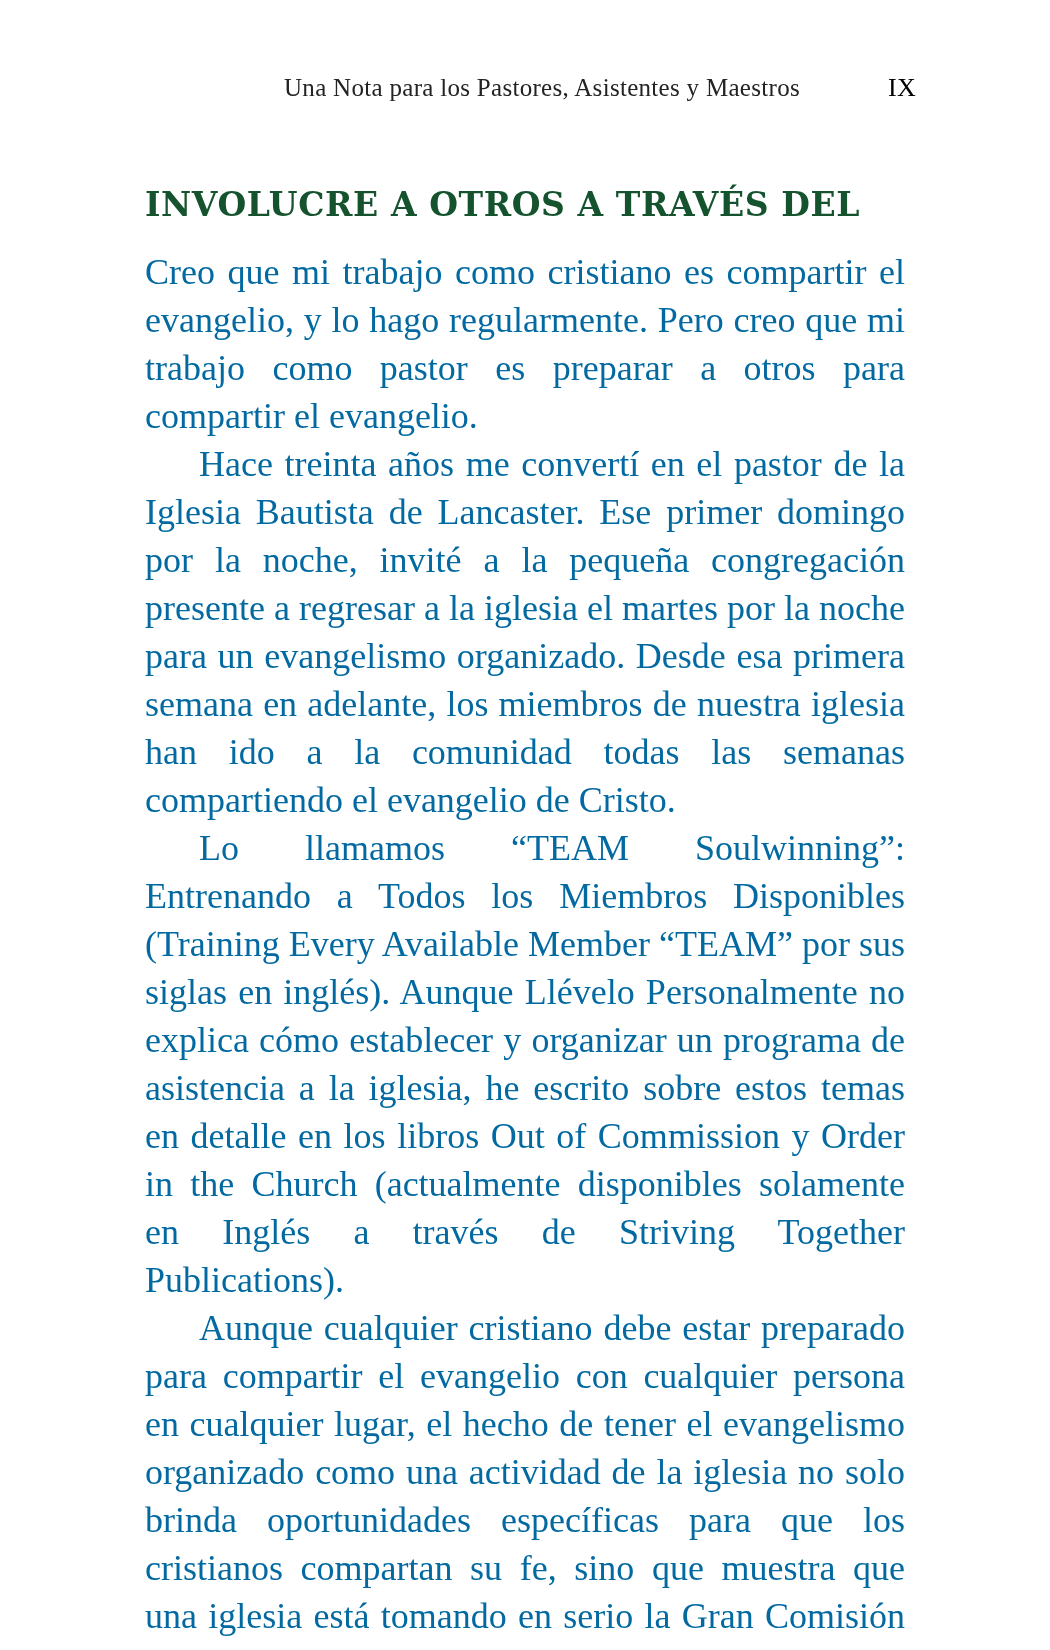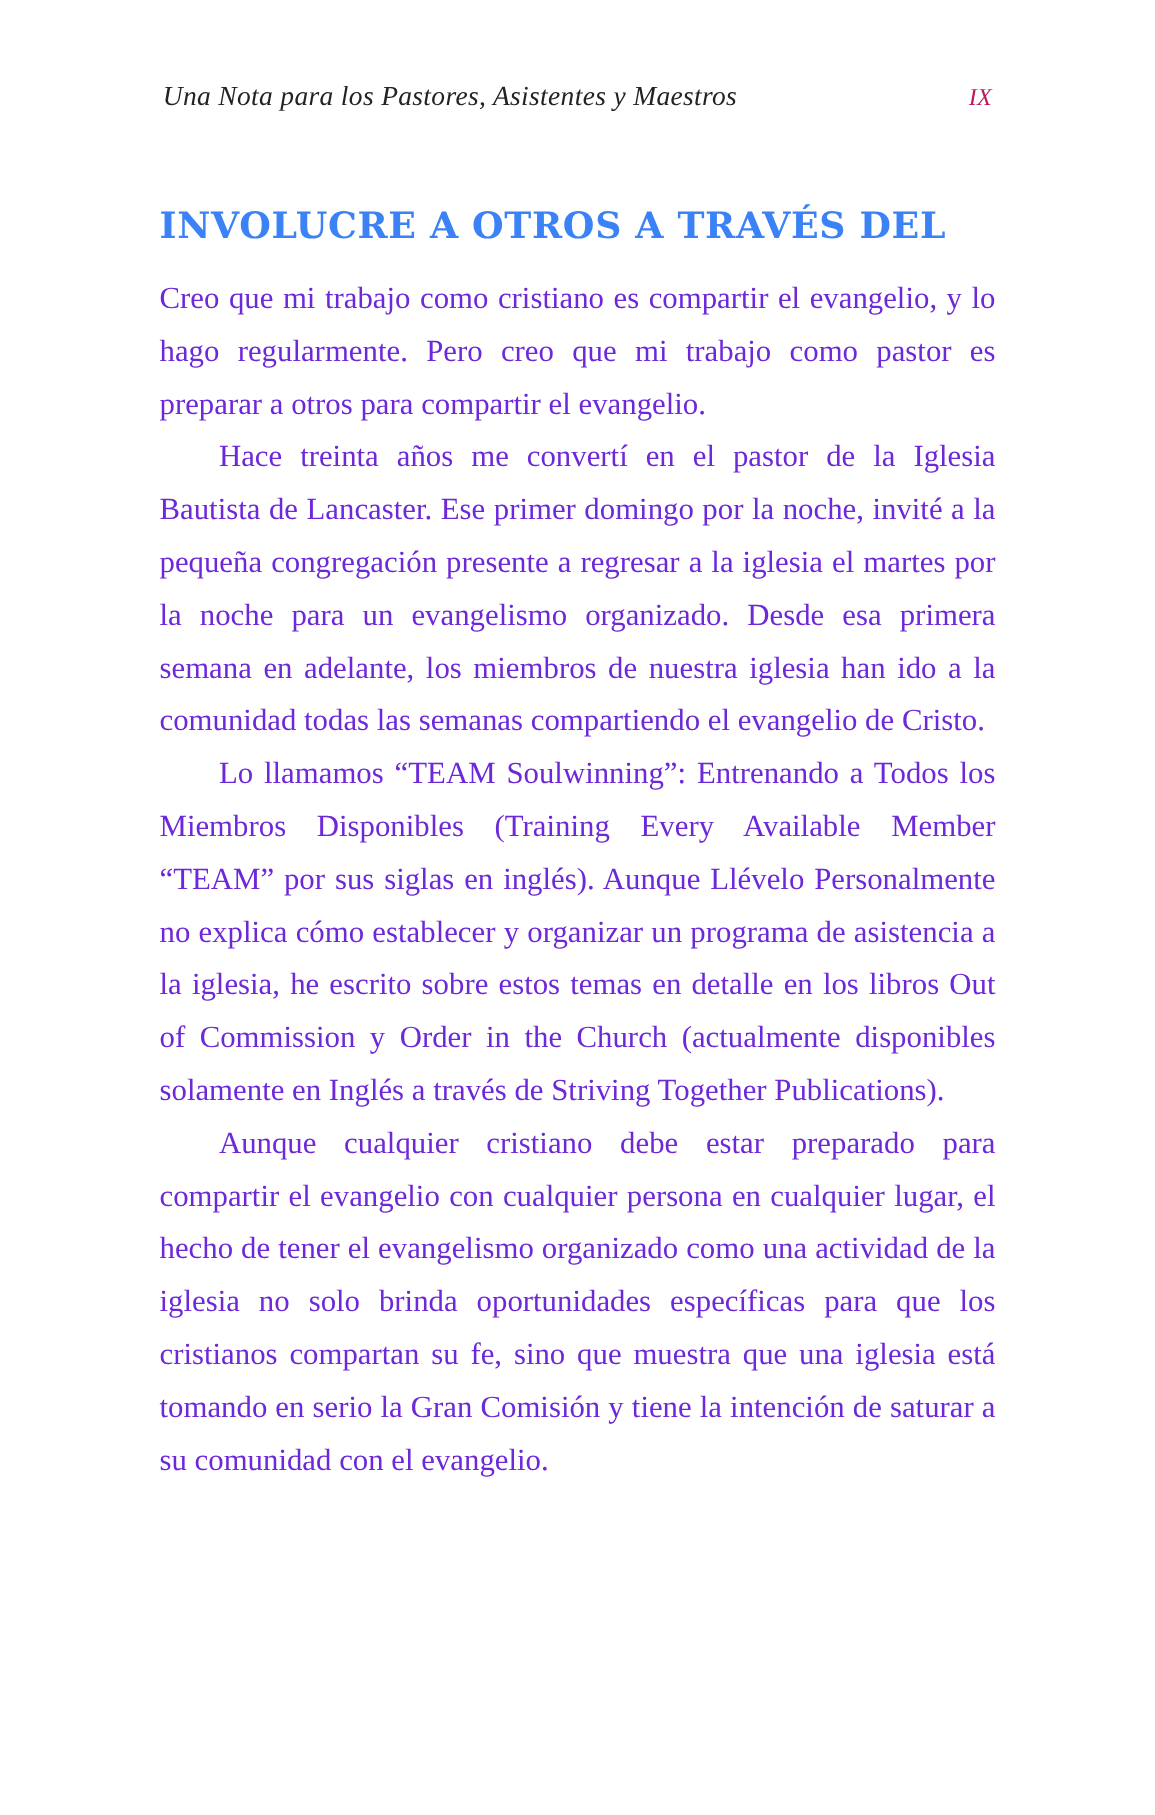--- a/index.html
+++ b/index.html
@@ -11,62 +11,62 @@
     position: relative;
     width: 1050px;
     height: 1650px;
     background: #ffffff;
     overflow: hidden;
     font-family: "Liberation Serif", serif;
   }
   .running-head {
     position: absolute;
     top: 72px;
-    left: 148px;
+    left: 162px;
     width: 760px;
+    text-align: center;
     font-size: 25px;
     line-height: 32px;
     letter-spacing: 0.3px;
     color: #232323;
-    font-style: italic;
   }
   .running-head .folio {
     position: absolute;
     right: 6px;
     top: 0;
-    font-size: 22px;
-    color: #be185d;
+    font-size: 26px;
+    color: #000000;
   }
   .content {
     position: absolute;
     left: 145px;
     top: 182px;
     width: 760px;
   }
   h1.chapter-heading {
     margin: 0 0 20px 0;
     padding: 0;
     font-family: "DejaVu Serif", serif;
     font-weight: 700;
     font-size: 33px;
     line-height: 46px;
     letter-spacing: 0.6px;
-    color: #3b82f6;
+    color: #14532d;
   }
   h1.chapter-heading .heading-line {
     display: block;
     white-space: nowrap;
   }
   p.body-para {
     margin: 0;
     padding: 0;
-    font-size: 28px;
+    font-size: 36px;
     line-height: 48px;
     text-align: justify;
-    color: #6d28d9;
+    color: #0369a1;
   }
   p.body-para.indented {
     text-indent: 54px;
   }
 </style>
 </head>
 <body>
 
 <div class="page">
 

